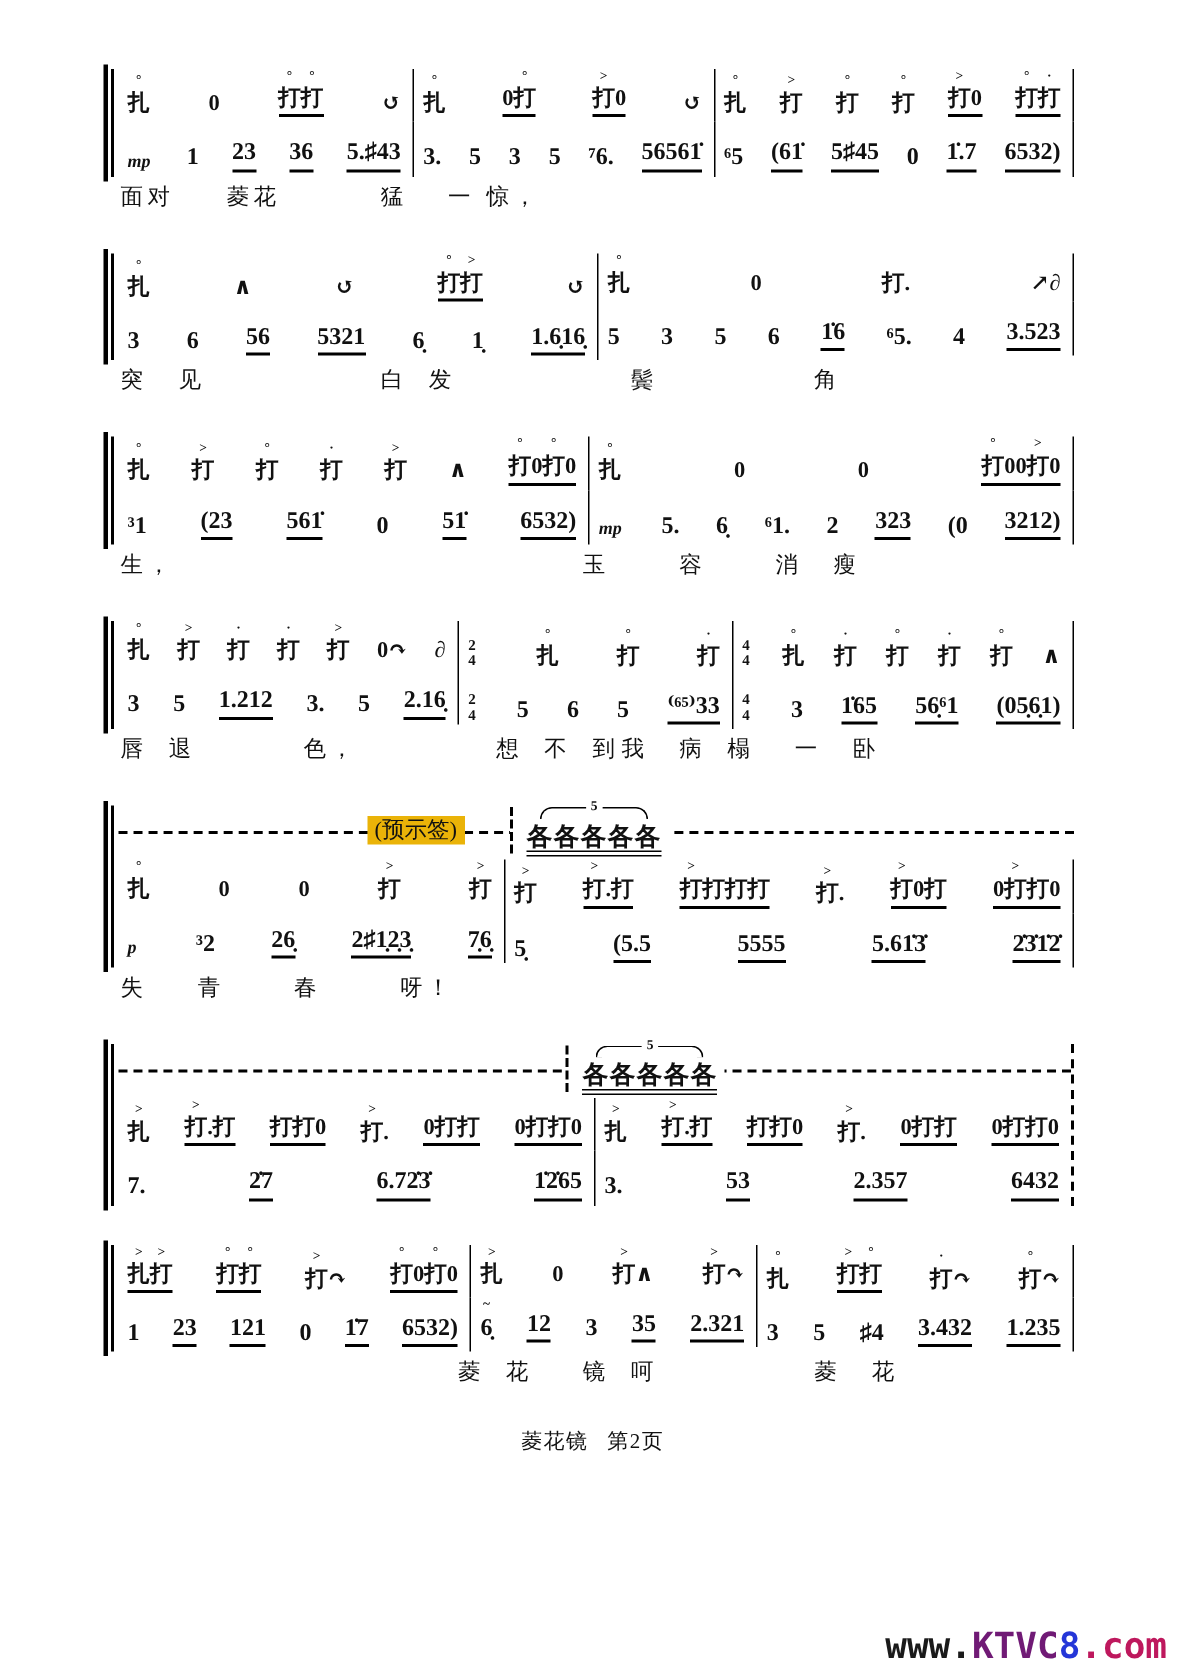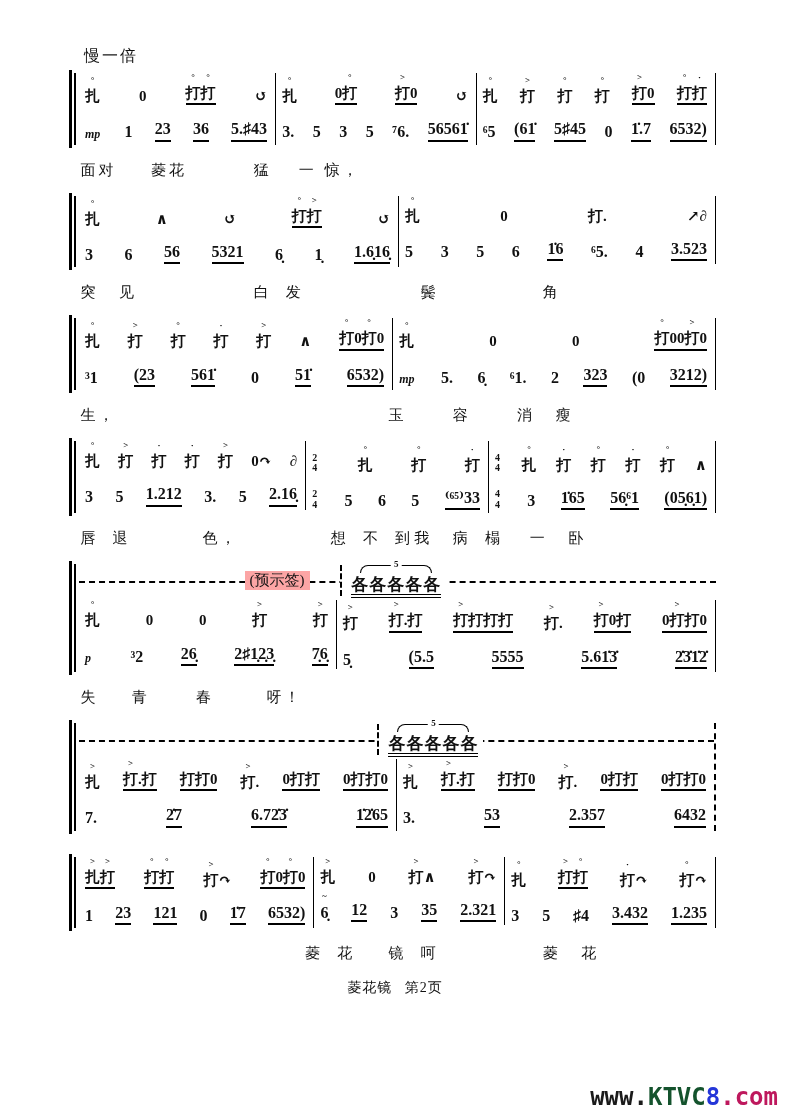--- a/index.html
+++ b/index.html
@@ -27,43 +27,42 @@
   .tok{white-space:nowrap;}
   .tok.beam{border-bottom:2px solid #000;padding-bottom:1px;}
   .ch{position:relative;display:inline-block;}
   .mk{position:absolute;left:50%;top:-12px;transform:translateX(-50%);
       font-size:9px;font-style:normal;font-weight:bold;line-height:1;}
   .ts{display:inline-flex;flex-direction:column;align-items:center;
       font-size:10px;line-height:1.05;font-weight:bold;margin-right:2px;}
   .dyn{font-style:italic;font-size:12px;font-weight:bold;margin-right:2px;}
   
   .lyr{position:relative;height:23px;font-size:15px;margin-top:2px;}
-  .lyr span{position:absolute;top:14px;white-space:nowrap;letter-spacing:3px;}
+  .lyr span{position:absolute;top:2px;white-space:nowrap;letter-spacing:3px;}
   
   .anno{position:relative;height:36px;}
   .anno .dash{position:absolute;left:0;right:0;top:17px;border-top:2px dashed #000;}
-  .albl{position:absolute;top:7px;background:#fca5a5;padding:0 5px;font-size:15px;}
+  .albl{position:absolute;top:7px;background:#eab308;padding:0 5px;font-size:15px;}
   .drum{position:absolute;top:1px;background:#fff;padding:0 5px 0 9px;
         border-left:2px dashed #000;text-align:center;}
   .tup{height:7px;border:1.5px solid #000;border-bottom:none;
        border-radius:10px 10px 0 0;margin:0 9px 0 9px;position:relative;}
   .tupn{position:absolute;top:-6px;left:50%;transform:translateX(-50%);
         background:#fff;padding:0 3px;font-size:9px;font-weight:bold;line-height:1;}
   .dtxt{font-weight:bold;font-size:17px;border-bottom:4px double #000;letter-spacing:1px;}
   
   .footer{text-align:center;font-size:14px;margin-top:10px;letter-spacing:1px;}
   .footer b{font-weight:normal;margin:0 4px;}
   .wm{position:absolute;right:12px;bottom:6px;
       font-family:"DejaVu Sans Mono",monospace;font-weight:bold;font-size:24px;}
 </style>
 </head>
 <body>
 
 <div class="sheet">
-  <div class="tempo">慢一倍</div>
   <div>
       <div class="sys">
         <div class="stave">
           <div class="mrow">
             <div class="meas">
               <div class="pline">
                 <span class="tok"><span class="ch"><span>扎</span><i class="mk">°</i></span></span>
                 <span class="tok"><span class="ch"><span>0</span></span></span>
                 <span class="tok beam"><span class="ch"><span>打</span><i class="mk">°</i></span><span class="ch"><span>打</span><i class="mk">°</i></span></span>
                 <span class="tok"><span class="ch"><span>↺</span></span></span>
@@ -458,13 +457,13 @@
           <span style="left: 73%;">菱</span>
           <span style="left: 79%;">花</span>
         </div>
       </div>
     </div>
   <div class="footer">
     <b>菱花镜</b>
     <b>第2页</b>
   </div>
 </div>
-<div class="wm"><span style="color: rgb(26, 26, 26);">www.</span><span style="color: #14532d;">KTVC</span><span style="color: rgb(36, 54, 216);">8</span><span style="color: #be185d;">.com</span></div>
+<div class="wm"><span style="color: rgb(26, 26, 26);">www.</span><span style="color: #701a75;">KTVC</span><span style="color: rgb(36, 54, 216);">8</span><span style="color: #be185d;">.com</span></div>
 
 </body></html>

